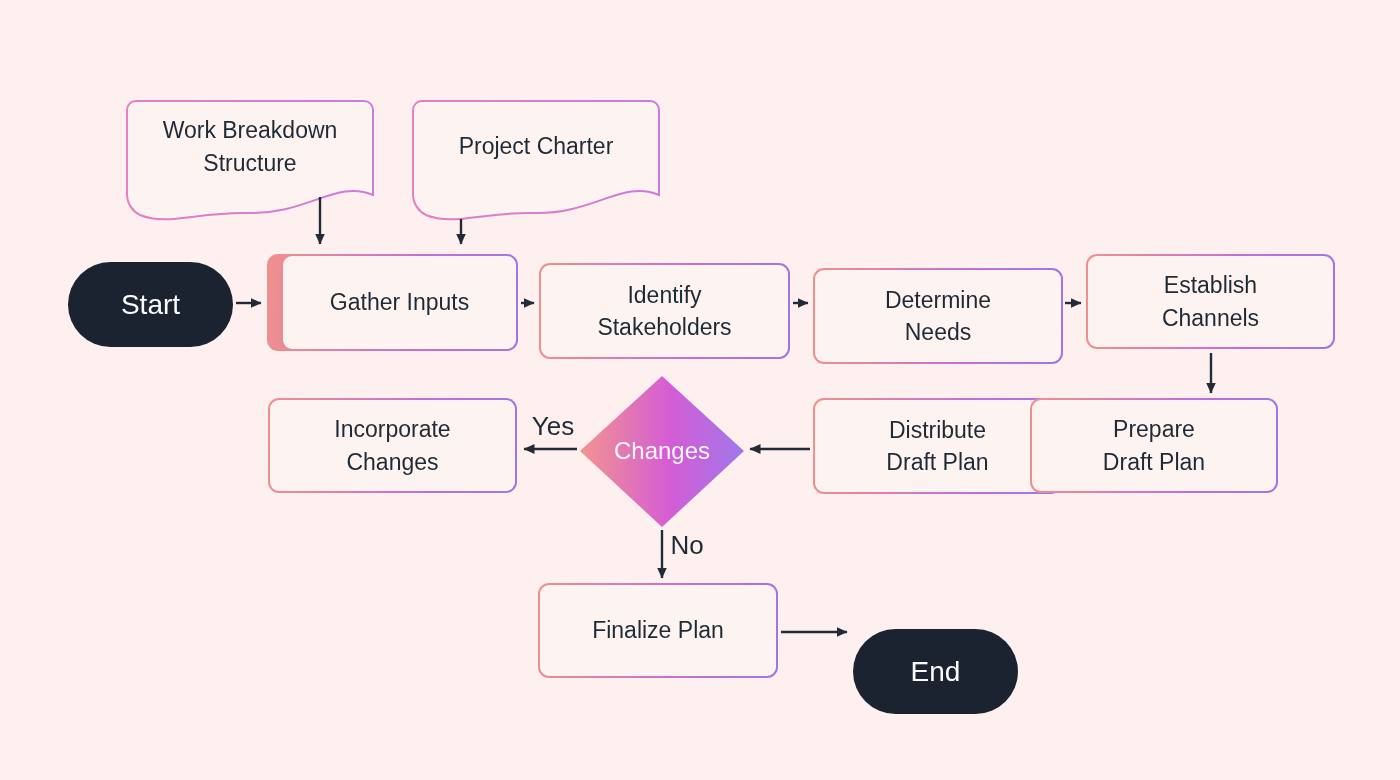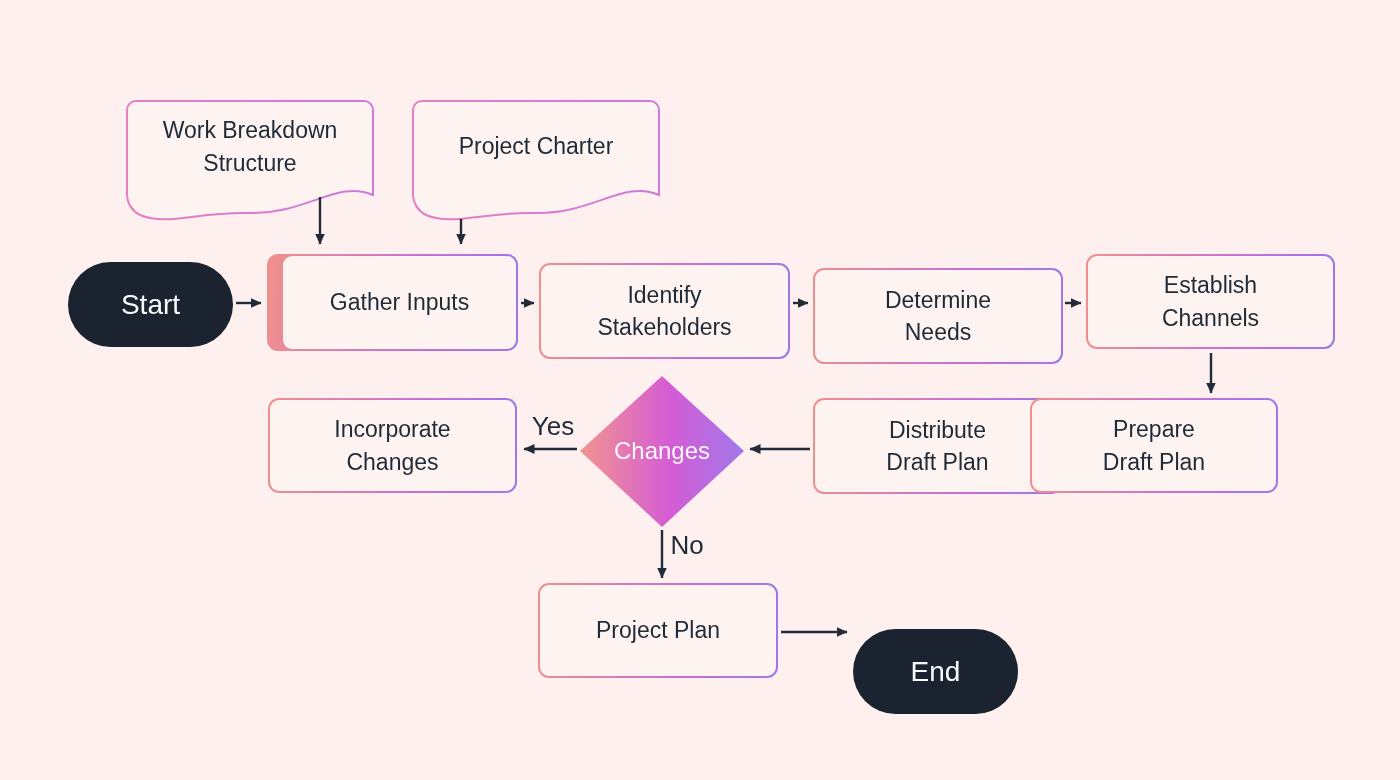--- a/index.html
+++ b/index.html
@@ -129,21 +129,21 @@
     <div class="box-inner">Incorporate<br>Changes</div>
   </div>
   <div class="box" style="left:813px;top:398px;width:249px;height:96px;">
     <div class="box-inner">Distribute<br>Draft Plan</div>
   </div>
   <div class="box" style="left:1030px;top:398px;width:248px;height:95px;">
     <div class="box-inner">Prepare<br>Draft Plan</div>
   </div>
 
   <div class="box" style="left:538px;top:583px;width:240px;height:95px;">
-    <div class="box-inner">Project Plan</div>
+    <div class="box-inner">Finalize Plan</div>
   </div>
 
   <div class="diamond-label" style="left:582px;top:431px;width:160px;height:40px;">Changes</div>
 
   <div class="edge-label" style="left:553px;top:426px;">Yes</div>
   <div class="edge-label" style="left:687px;top:545px;">No</div>
 
 </div>
 
 </body></html>

